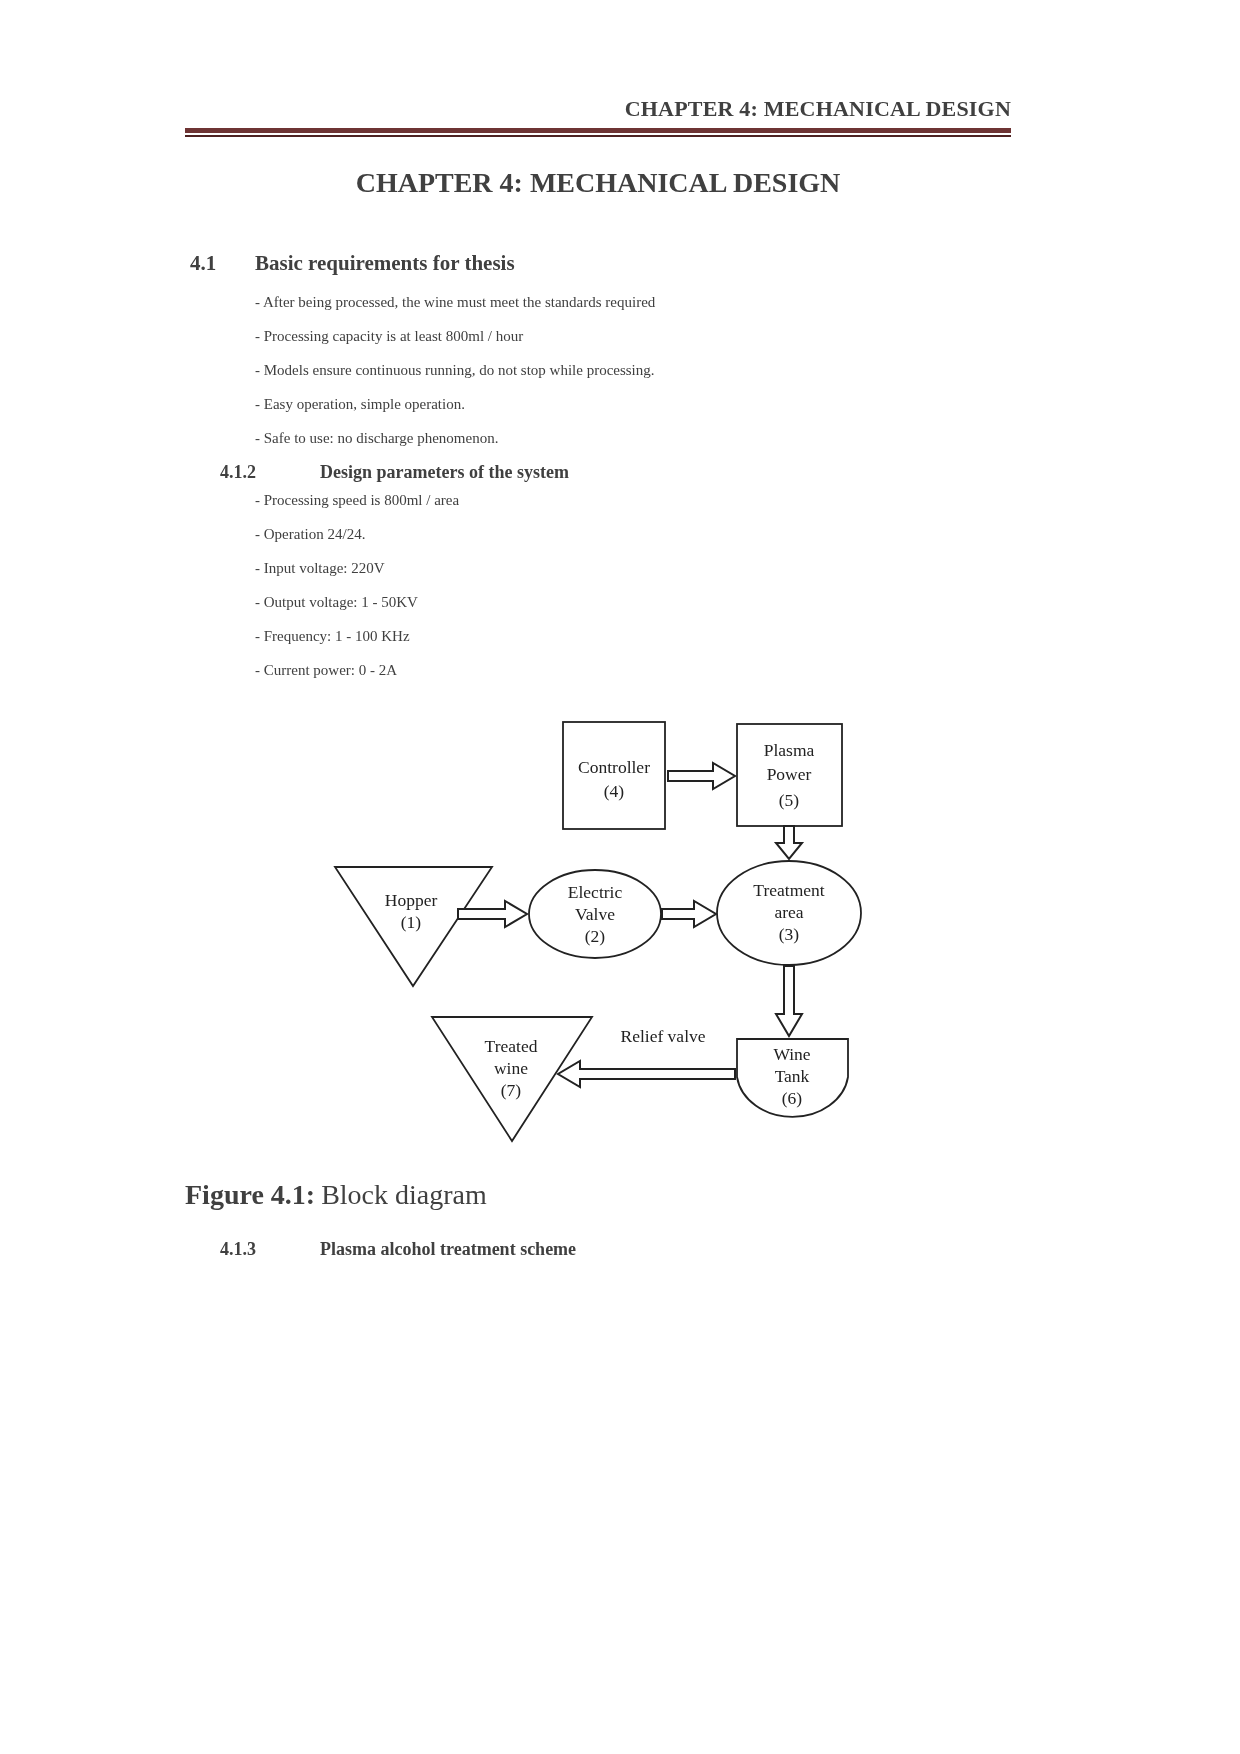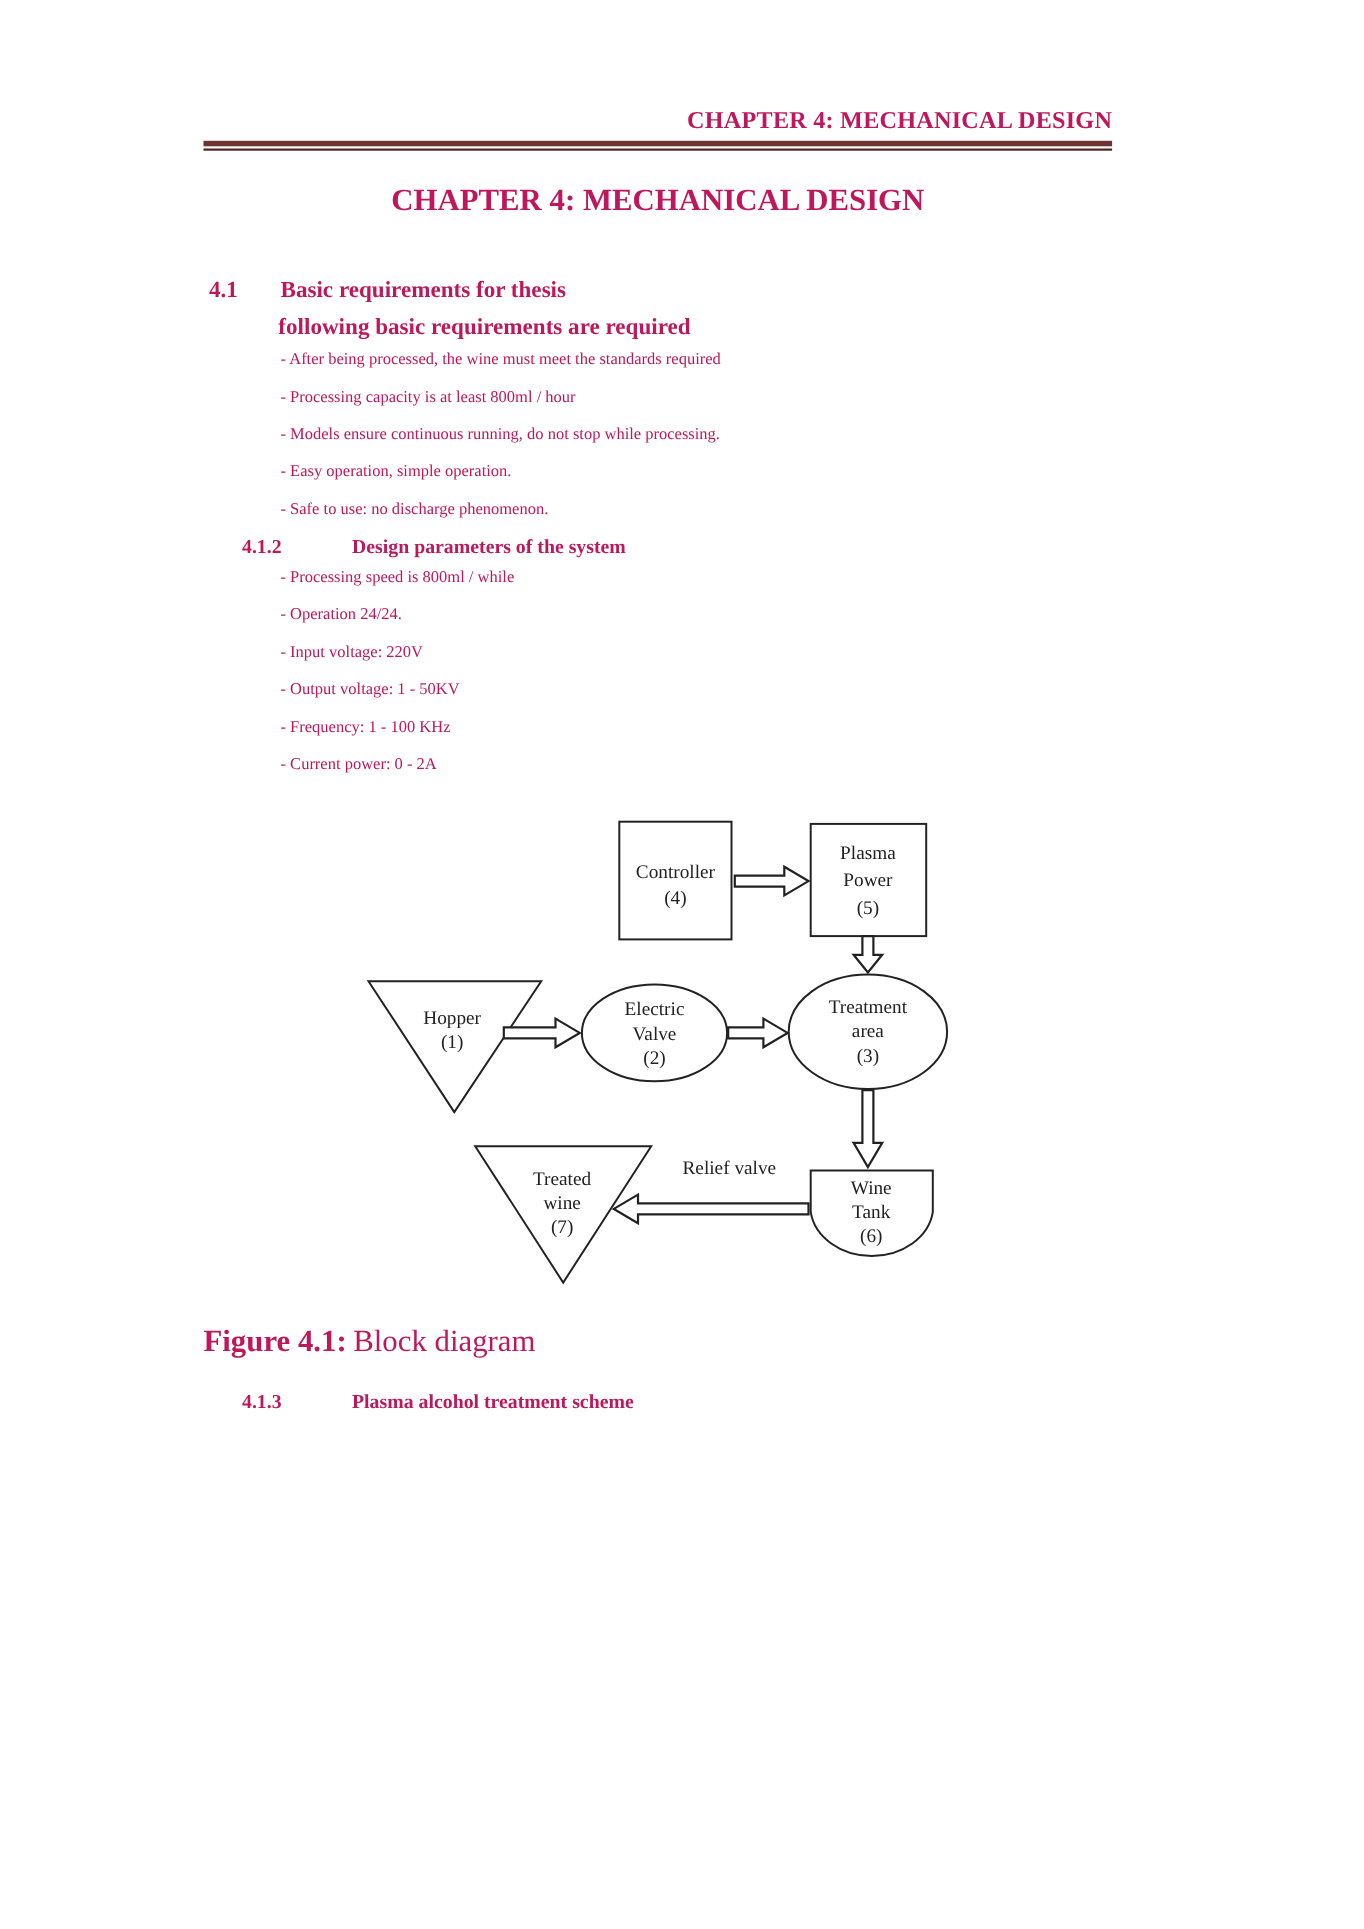--- a/index.html
+++ b/index.html
@@ -1,19 +1,19 @@
 <!DOCTYPE html>
 <html><head>
 <meta charset="utf-8">
 <style>
   * { box-sizing: border-box; }
   html, body { margin: 0; padding: 0; background: #ffffff; }
   .page {
     width: 1240px; height: 1296px; position: relative; background: #ffffff;
-    font-family: "Liberation Serif", "DejaVu Serif", serif; color: #be185d;
+    font-family: "Liberation Serif", "DejaVu Serif", serif; color: #404040;
     overflow: hidden;
     text-decoration: underline;
   }
   .content { position: absolute; left: 185px; top: 0; width: 826px; }
 
   .header-line {
     padding-top: 96px; text-align: right;
     font-weight: bold; font-size: 22px; letter-spacing: 0.2px;
   }
   .rule { margin-top: 6px; }
@@ -63,34 +63,33 @@
       <div class="thin"></div>
     </div>
 
     <div class="chapter-title">CHAPTER 4: MECHANICAL DESIGN</div>
 
     <div class="h2">
       <span class="num">4.1</span><span>Basic requirements for thesis</span>
     </div>
 
     <div class="h3">
-      <div class="line2">following basic requirements are required</div>
     </div>
 
     <div class="body-item">- After being processed, the wine must meet the standards required</div>
     <div class="body-item">- Processing capacity is at least 800ml / hour</div>
     <div class="body-item">- Models ensure continuous running, do not stop while processing.</div>
     <div class="body-item">- Easy operation, simple operation.</div>
     <div class="body-item">- Safe to use: no discharge phenomenon.</div>
 
     <div class="h3-simple">
       <span class="num">4.1.2</span><span>Design parameters of the system</span>
     </div>
 
-    <div class="body-item">- Processing speed is 800ml / while</div>
+    <div class="body-item">- Processing speed is 800ml / area</div>
     <div class="body-item">- Operation 24/24.</div>
     <div class="body-item">- Input voltage: 220V</div>
     <div class="body-item">- Output voltage: 1 - 50KV</div>
     <div class="body-item">- Frequency: 1 - 100 KHz</div>
     <div class="body-item">- Current power: 0 - 2A</div>
 
     <div class="figure">
       <svg width="826" height="460" viewBox="185 780 826 460">
 
         <rect class="diag-shape" x="563" y="793" width="102" height="107"></rect>

